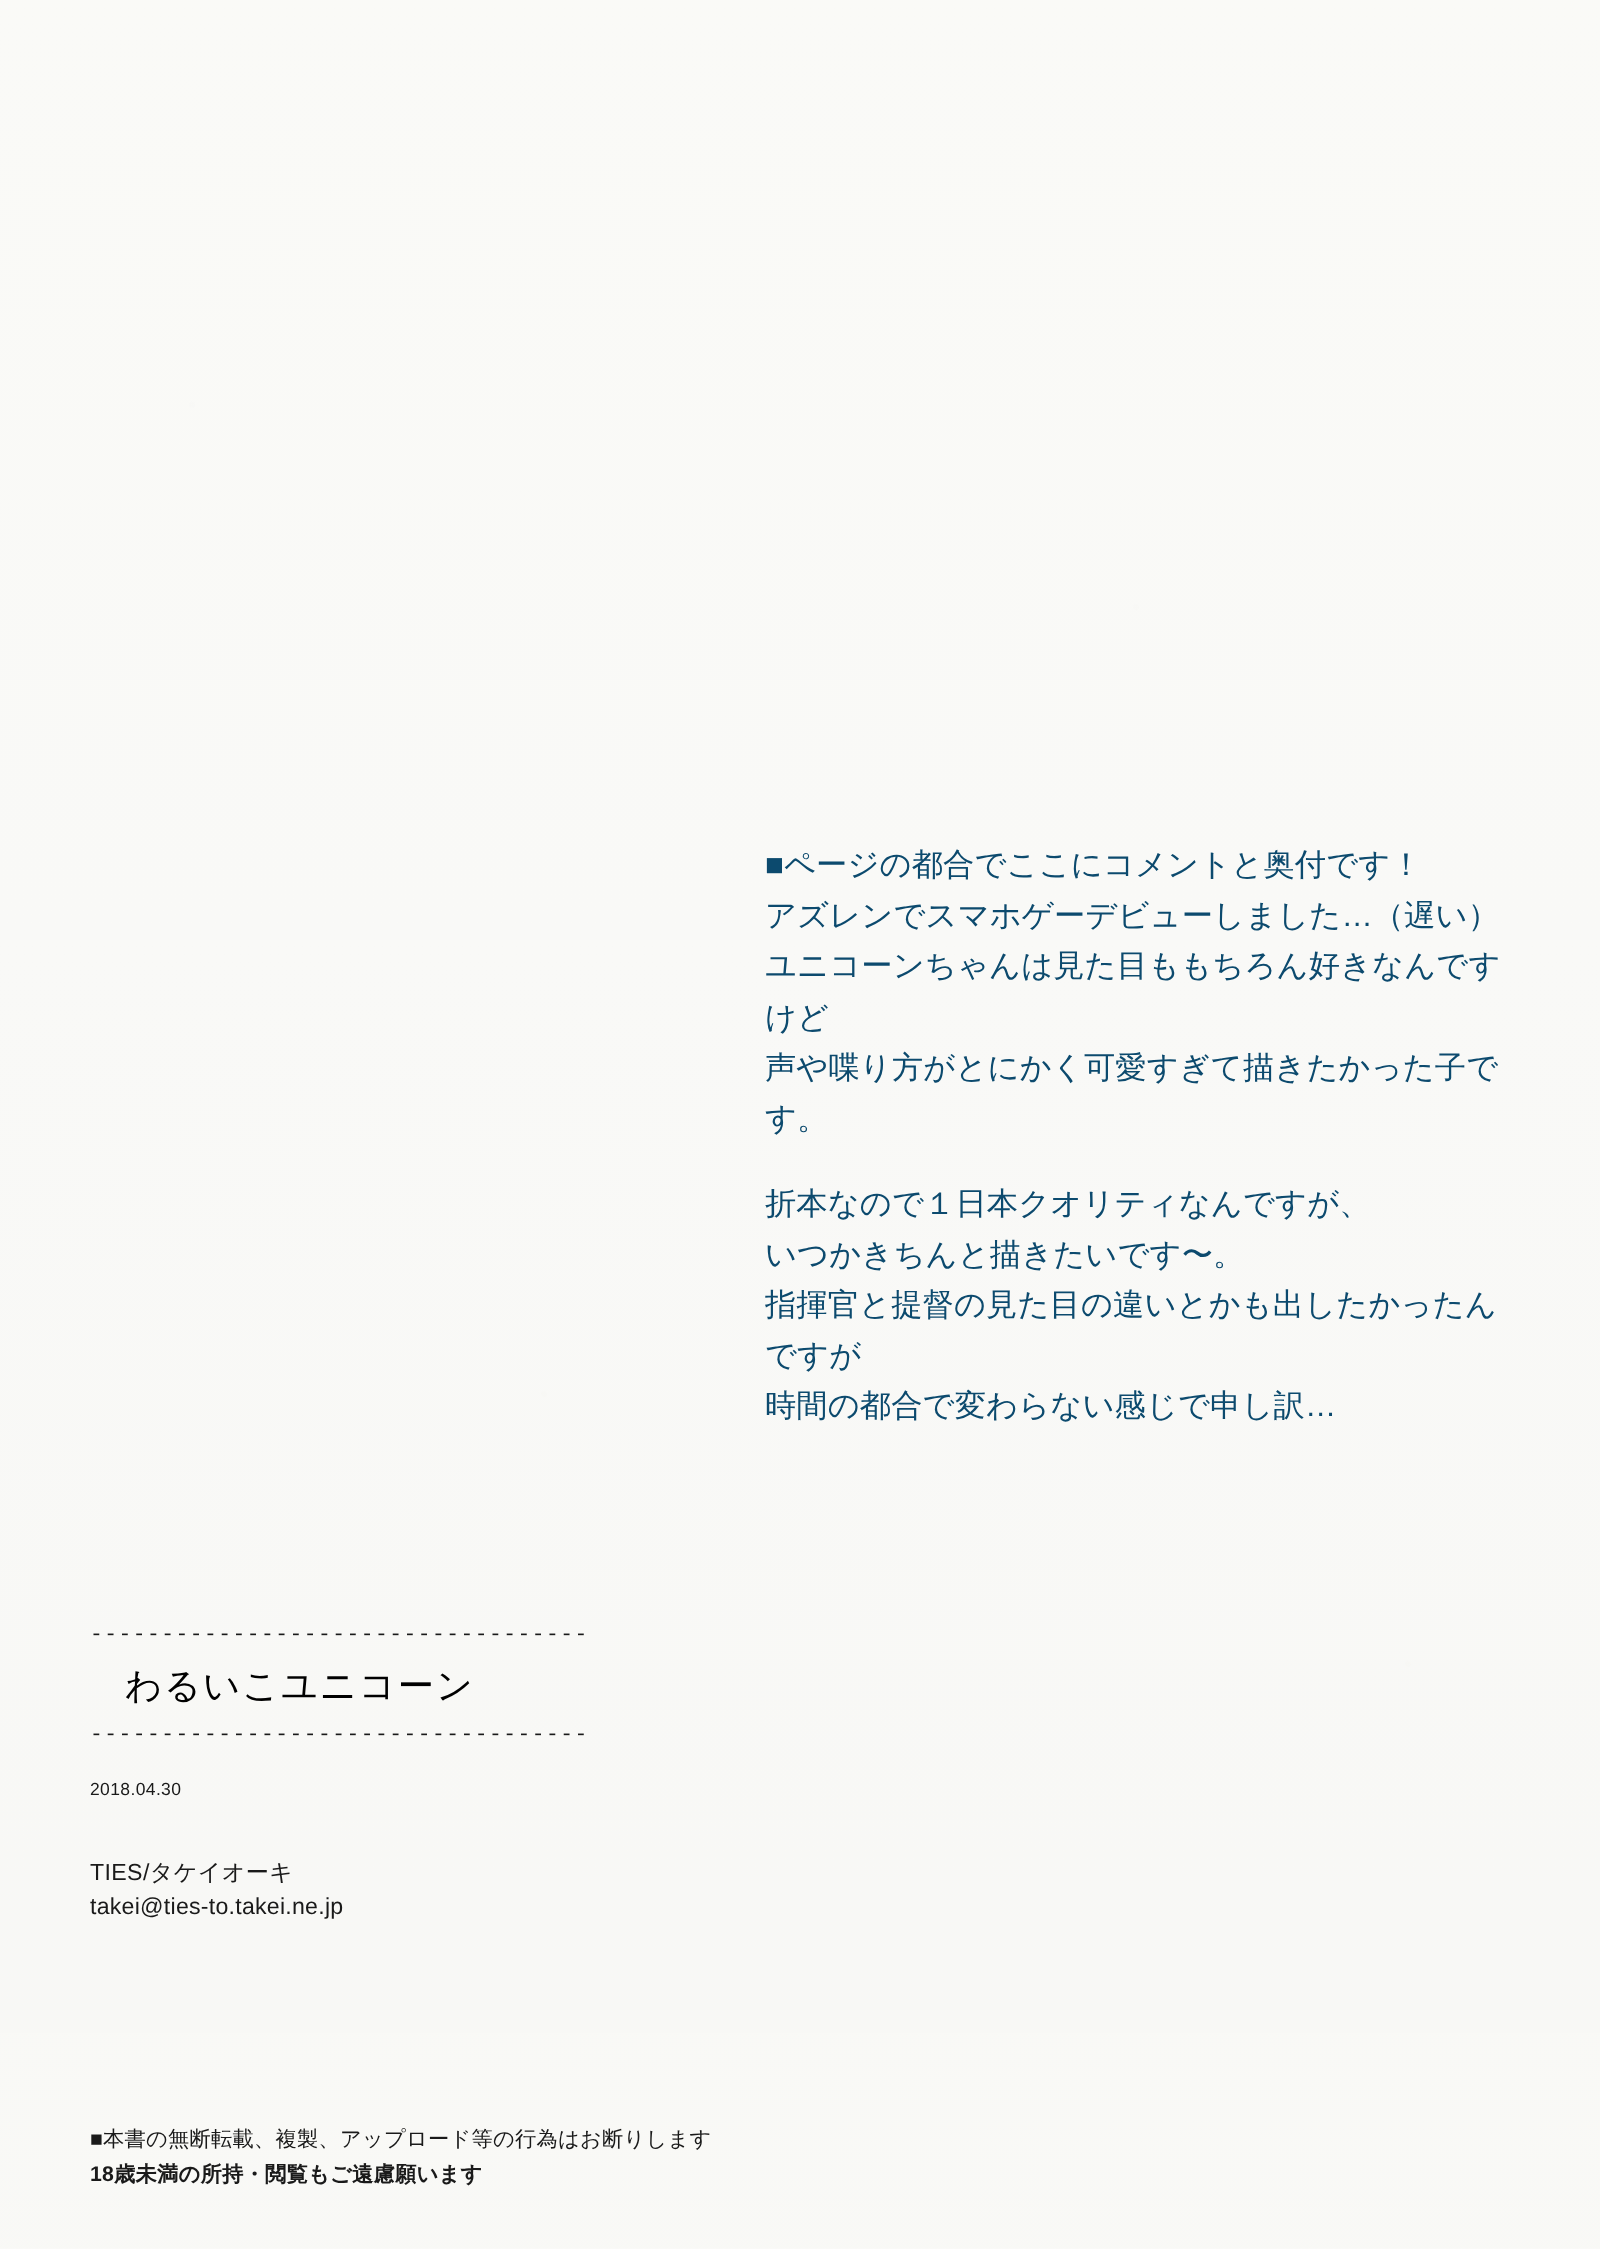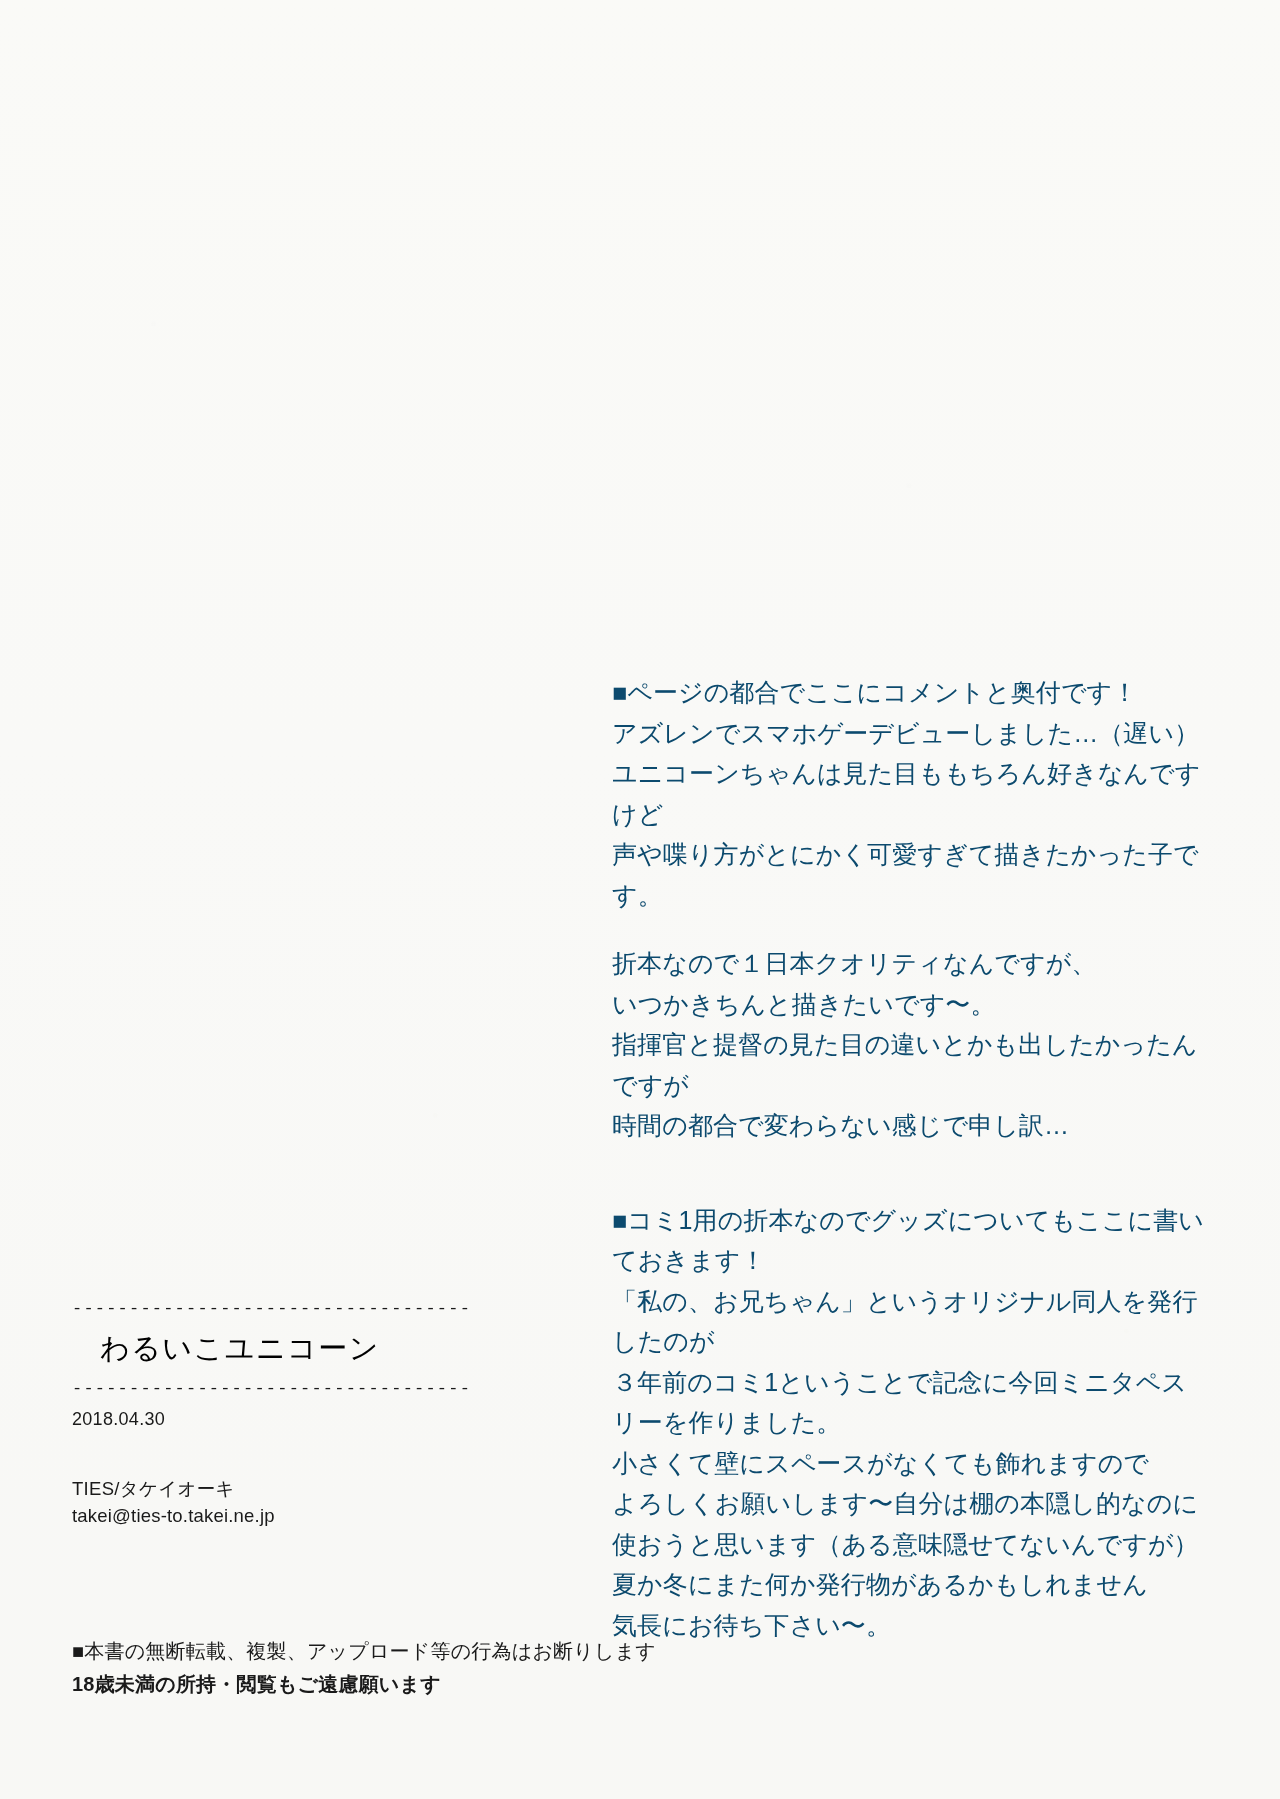--- a/index.html
+++ b/index.html
@@ -66,22 +66,22 @@
     overflow: hidden;
     height: 16px;
   }
   .book-title {
     font-size: 29px;
     letter-spacing: 1.5px;
     padding: 13px 0 11px 28px;
     color: #000000;
   }
   .date-line {
-    font-size: 18px;
-    margin-top: 13px;
+    font-size: 14px;
+    margin-top: 27px;
     letter-spacing: 0.3px;
   }
   .printed-line {
     font-size: 18.5px;
     margin-top: 9px;
     letter-spacing: 0.3px;
   }
   .circle-line {
     font-size: 18.5px;
     margin-top: 46px;
@@ -93,23 +93,23 @@
     letter-spacing: 0.2px;
   }
   .mail-line {
     font-size: 18.5px;
     margin-top: 4px;
     letter-spacing: 0.2px;
   }
   .notice {
     position: absolute;
     left: 72px;
-    top: 1635px;
+    top: 1698px;
     width: 700px;
-    font-size: 20px;
+    font-size: 17px;
     line-height: 1.6;
     letter-spacing: 0.2px;
   }
   .notice-line2 {
     margin-top: 1px;
     font-weight: bold;
   }
 </style>
 </head>
 <body>
@@ -118,28 +118,20 @@
 
 <div class="comment-block">
   <p class="comment-para para-1">■ページの都合でここにコメントと奥付です！
 アズレンでスマホゲーデビューしました…（遅い）
 ユニコーンちゃんは見た目ももちろん好きなんですけど
 声や喋り方がとにかく可愛すぎて描きたかった子です。</p>
   <p class="comment-para para-2">折本なので１日本クオリティなんですが、
 いつかきちんと描きたいです〜。
 指揮官と提督の見た目の違いとかも出したかったんですが
 時間の都合で変わらない感じで申し訳…</p>
-  <p class="comment-para para-3">■コミ1用の折本なのでグッズについてもここに書いておきます！
-「私の、お兄ちゃん」というオリジナル同人を発行したのが
-３年前のコミ1ということで記念に今回ミニタペスリーを作りました。
-小さくて壁にスペースがなくても飾れますので
-よろしくお願いします〜自分は棚の本隠し的なのに
-使おうと思います（ある意味隠せてないんですが）
-夏か冬にまた何か発行物があるかもしれません
-気長にお待ち下さい〜。</p>
 </div>
 
 <div class="colophon">
   <div class="dashes">-----------------------------------</div>
   <div class="book-title">わるいこユニコーン</div>
   <div class="dashes">-----------------------------------</div>
   <div class="date-line">2018.04.30</div>
   <div class="circle-line">TIES/タケイオーキ</div>
   <div class="mail-line">takei@ties-to.takei.ne.jp</div>
 </div>

